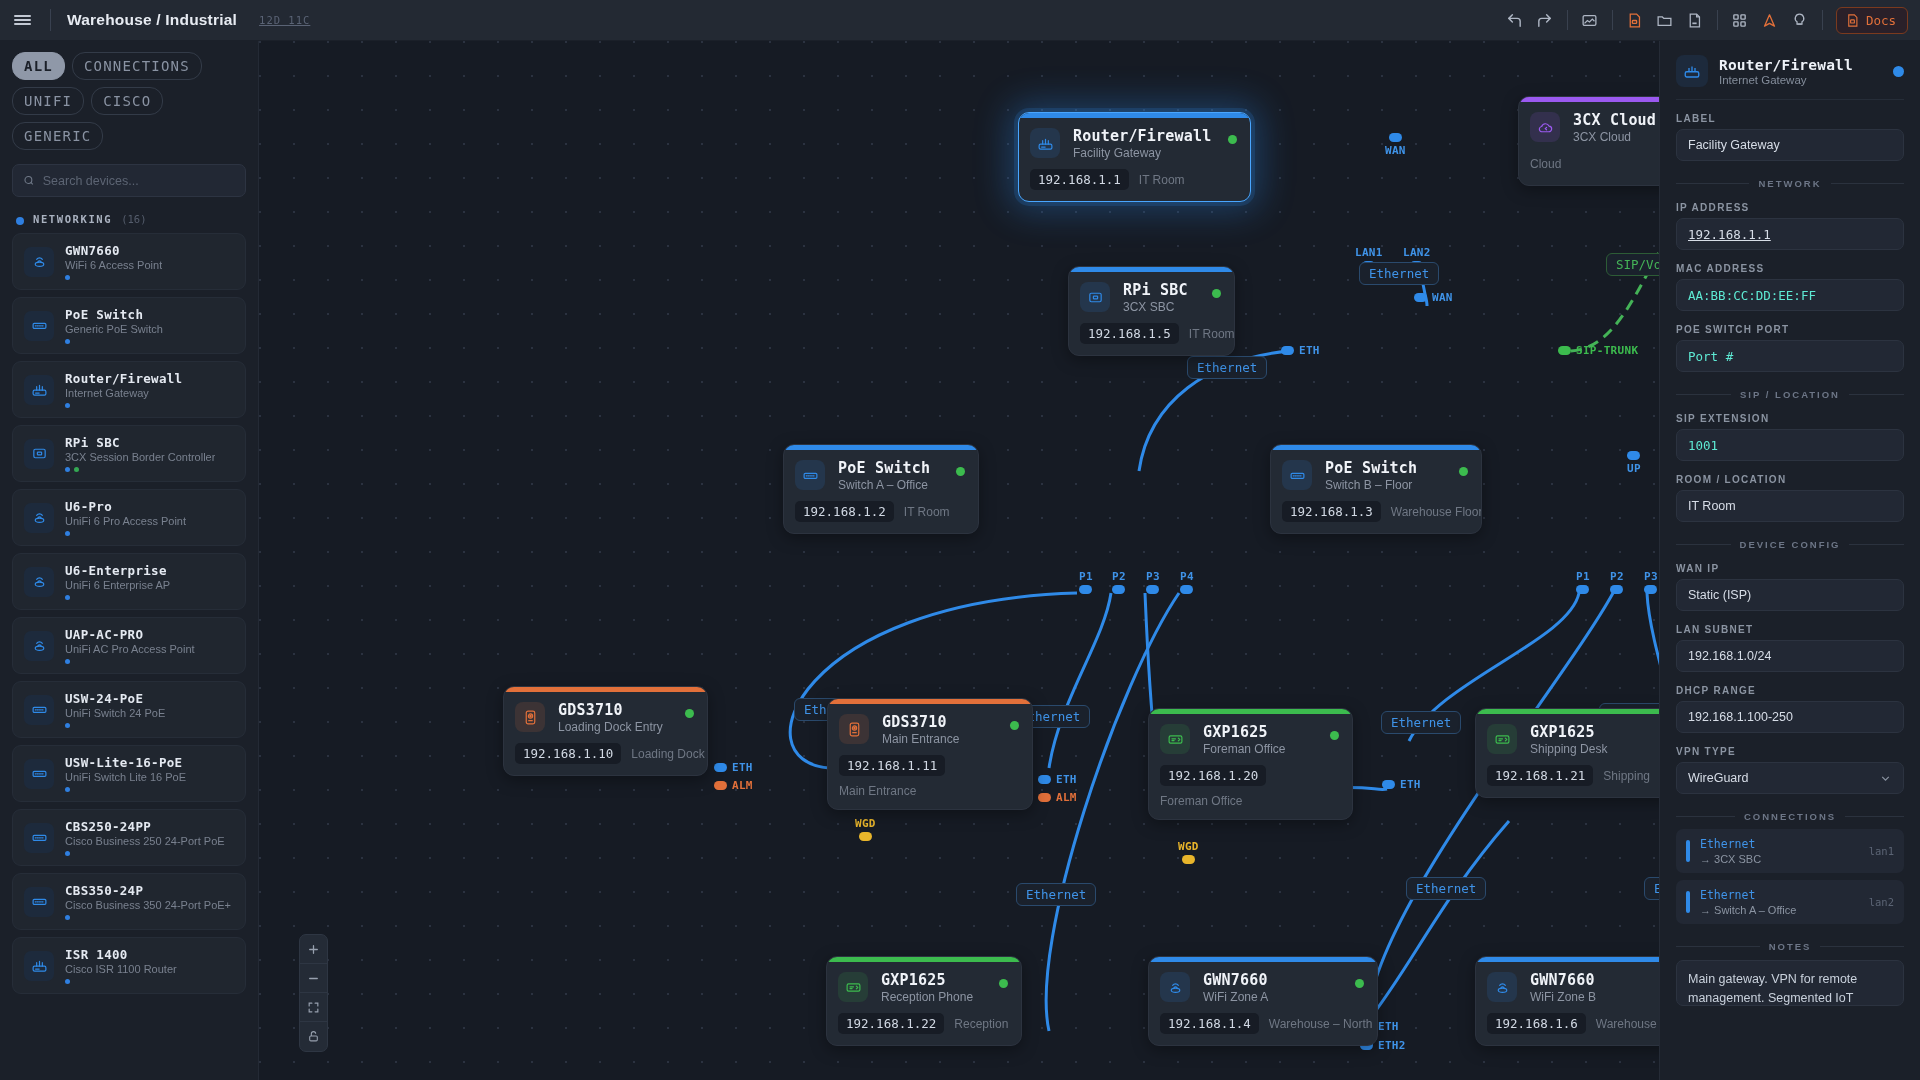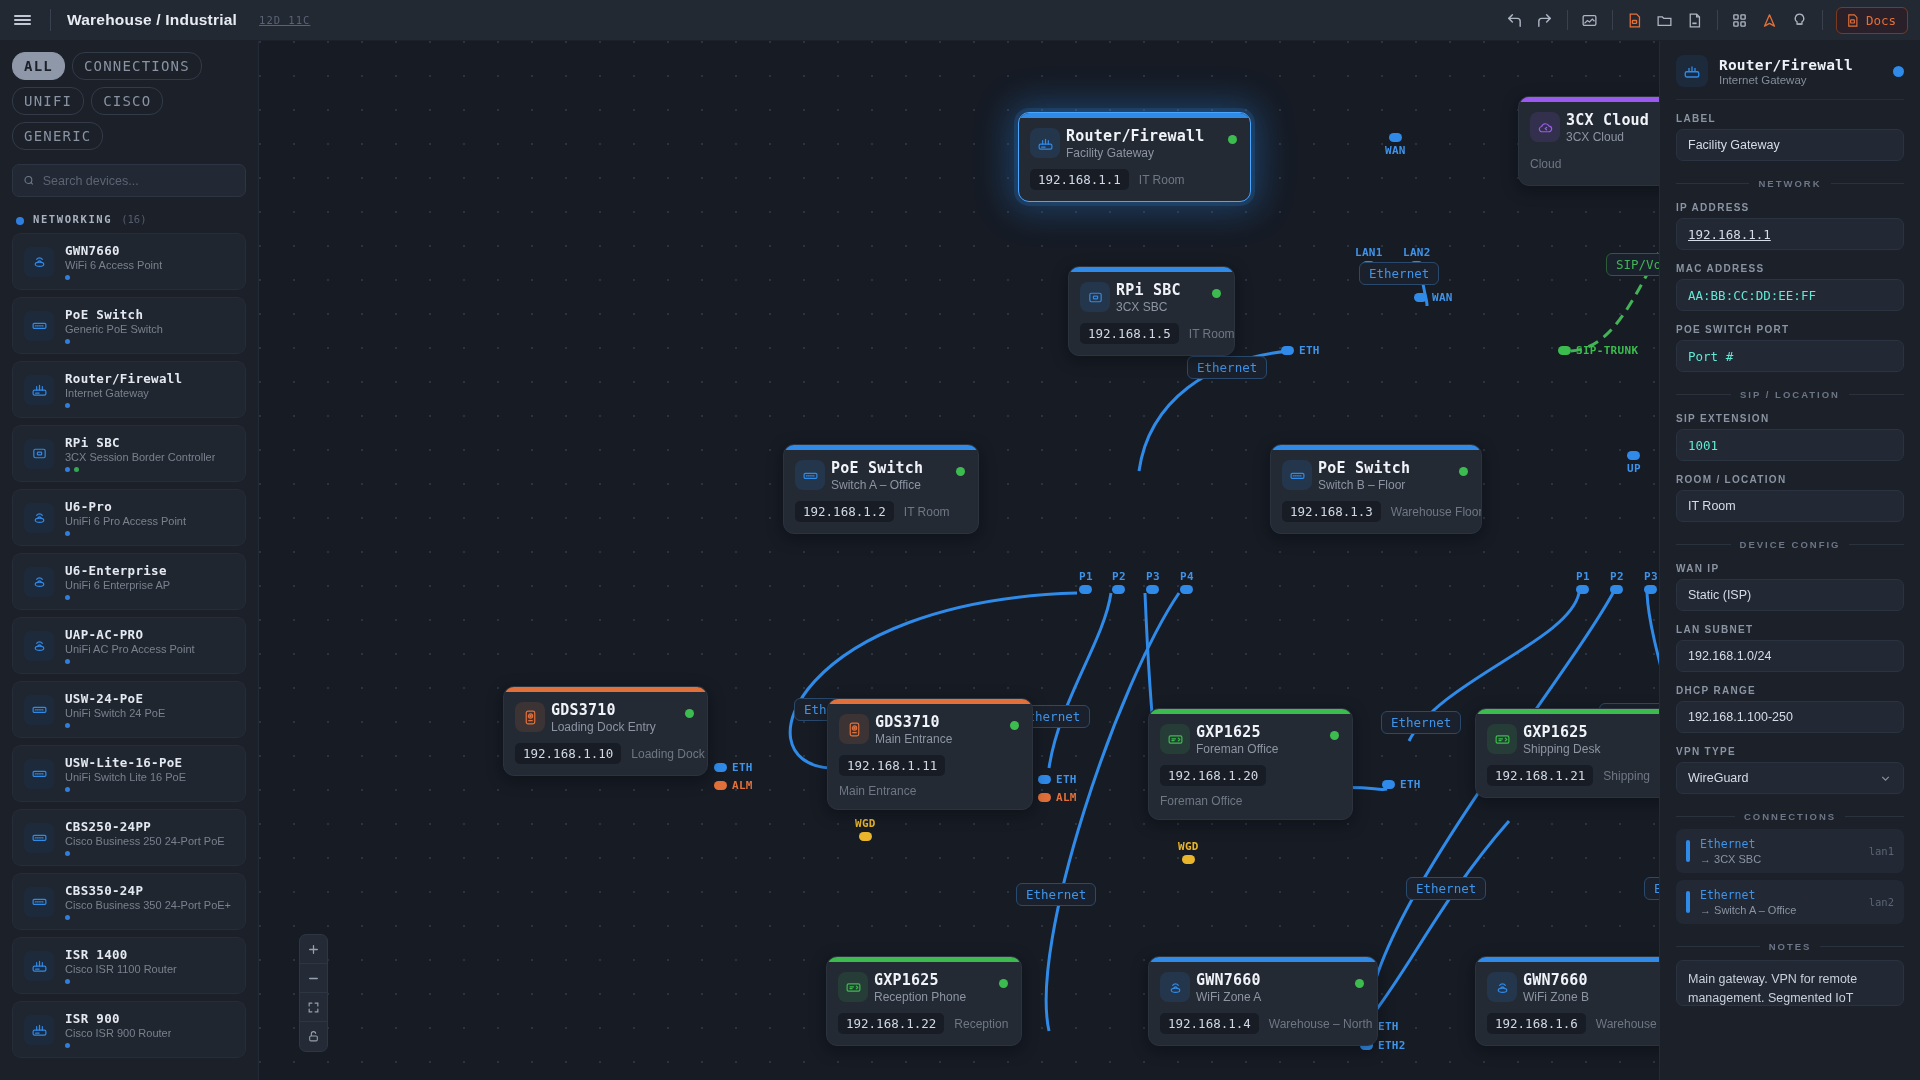--- a/index.html
+++ b/index.html
@@ -81,21 +81,21 @@
     overflow:hidden;
   }
   #edges { position:absolute; left:0; top:0; width:1400px; height:1039px; }
 
   .node {
     position:absolute; border-radius:11px; background:#232a34; border:1px solid #2c333f;
     overflow:hidden; cursor:pointer; box-shadow:0 4px 16px rgba(0,0,0,.35);
   }
   .node .bar { height:5px; width:100%; }
   .node .body { padding:10px 13px 11px 11px; }
-  .node .row1 { display:flex; align-items:flex-start; gap:6px; }
+  .node .row1 { display:flex; align-items:flex-start; gap:13px; }
   .nico { width:30px;height:30px;border-radius:8px;flex:none;display:flex;align-items:center;justify-content:center;}
   .ntitle { font-family:"DejaVu Sans Mono",monospace; font-size:15px; font-weight:bold; color:#f0f3f8; letter-spacing:.2px; line-height:1.15;}
   .nsub { font-size:12px; color:#8d95a3; margin-top:1px; white-space:nowrap;}
   .nstat { width:9px;height:9px;border-radius:50%;background:#3cbb4e;margin-left:auto;margin-top:7px;flex:none;}
   .row2 { display:flex; align-items:center; gap:10px; margin-top:9px; }
   .nip {
     font-family:"DejaVu Sans Mono",monospace; font-size:12.5px; color:#d2d9e4;
     background:#171c25; border-radius:5px; padding:3px 8px;
   }
   .nroom { font-size:12px; color:#6f7784; white-space:nowrap;}
@@ -452,36 +452,20 @@
           </svg>
         </div>
         <div class="dev-txt">
           <div class="dev-name">ISR 1400</div>
           <div class="dev-sub">Cisco ISR 1100 Router</div>
           <div class="dev-dots">
             <span class="dot-b"></span>
           </div>
         </div>
       </div>
-      <div class="dev">
-        <div class="dev-ico">
-          <svg width="17" height="17" viewBox="0 0 24 24">
-            <rect x="3" y="13" width="18" height="7" rx="2" fill="none" stroke="#2f8ae8" stroke-width="1.7" stroke-linecap="round" stroke-linejoin="round"></rect>
-            <path d="M8 13V8M16 13V8M12 13V6" fill="none" stroke="#2f8ae8" stroke-width="1.7" stroke-linecap="round" stroke-linejoin="round"></path>
-            <path d="M6.5 17h5" fill="none" stroke="#2f8ae8" stroke-width="1.7" stroke-linecap="round" stroke-linejoin="round"></path>
-          </svg>
-        </div>
-        <div class="dev-txt">
-          <div class="dev-name">ISR 900</div>
-          <div class="dev-sub">Cisco ISR 900 Router</div>
-          <div class="dev-dots">
-            <span class="dot-b"></span>
-          </div>
-        </div>
-      </div>
     </div>
 </div>
 
 <div id="canvas">
 
   <svg id="edges">
 
     <path d="M1163,230 C1163,250 1168,255 1168,265" stroke="#2f8ae8" stroke-width="3" fill="none"></path>
 
     <path d="M1030,310 C950,318 890,360 880,430" stroke="#2f8ae8" stroke-width="3" fill="none"></path>

